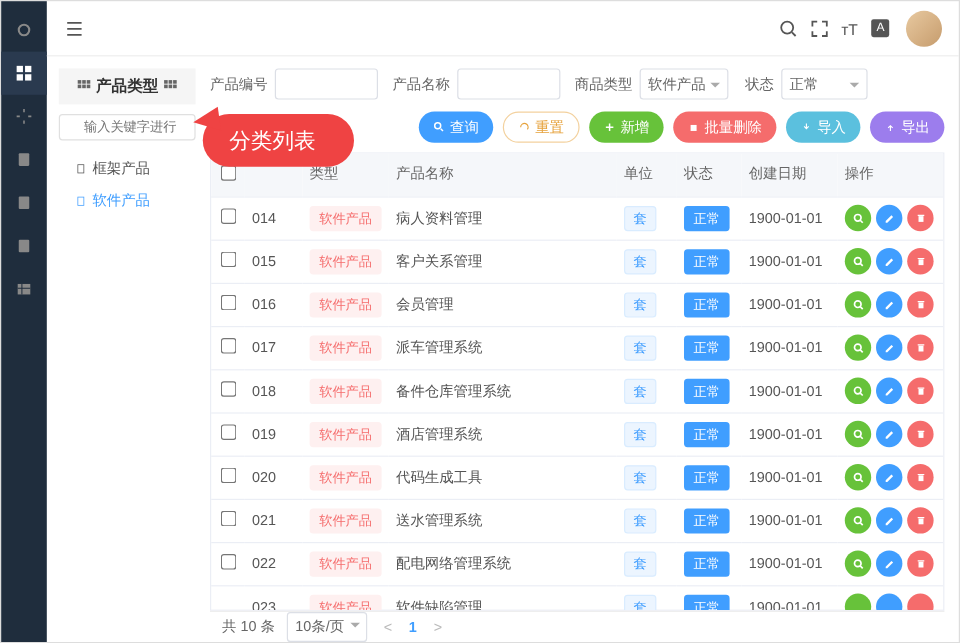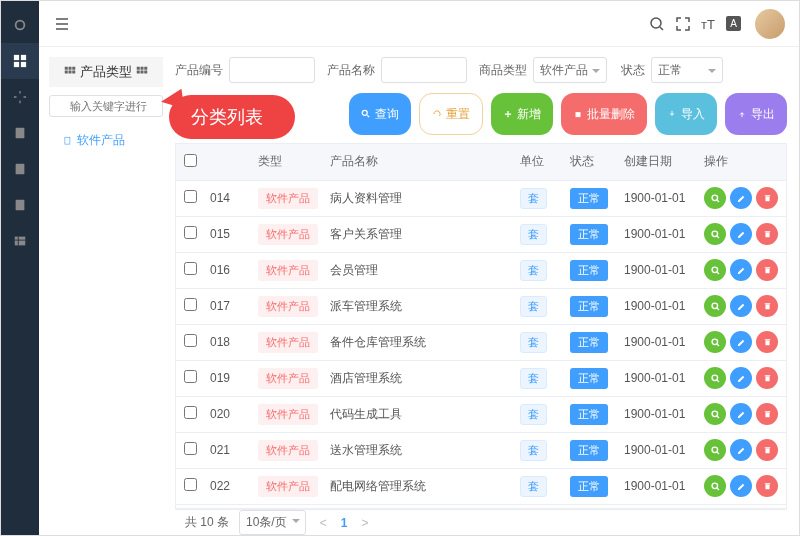--- a/index.html
+++ b/index.html
@@ -24,21 +24,21 @@
 .topbar-ico { width: 18px; height: 18px; display: inline-flex; align-items: center; justify-content: center; color: #555; cursor: pointer; }
 .topbar-ico svg { width: 16px; height: 16px; fill: currentColor; }
 .lang-badge { background: #555; color: #fff; font-size: 10px; padding: 2px 4px; border-radius: 2px; }
 .avatar { width: 30px; height: 30px; border-radius: 50%; background: linear-gradient(135deg,#e8c9a0,#c69c6d); margin-left: 6px; }
 
 
 .body { flex: 1; display: flex; min-height: 0; }
 
 
 .side { width: 134px; padding: 10px 10px 0 10px; }
-.side-title { background: #f5f5f5; text-align: center; font-weight: normal; padding: 6px 0; font-size: 13px; display:flex; align-items:center; justify-content:center; gap:4px;}
+.side-title { background: #f5f5f5; text-align: center; font-weight: bold; padding: 6px 0; font-size: 13px; display:flex; align-items:center; justify-content:center; gap:4px;}
 .side-search { width: 100%; border: 1px solid #e0e0e0; border-radius: 3px; padding: 4px 6px 4px 20px; margin-top: 8px; font-size: 11px; color: #999; background: #fff; position:relative;}
 .side-search-wrap { position: relative; text-decoration: underline; }
 .side-search-wrap svg { position: absolute; left: 5px; top: 14px; width: 11px; height: 11px; fill: #bbb; }
 .tree { margin-top: 10px; }
 .tree-item { padding: 5px 4px 5px 14px; font-size: 12px; color: #555; cursor: pointer; display:flex; align-items:center; gap:4px;}
 .tree-item svg { width:10px; height:10px; fill:#999;}
 .tree-item.active { color: #409eff; }
 
 
 .content { flex: 1; padding: 10px 12px 0 2px; min-width: 0; display: flex; flex-direction: column; position: relative; }
@@ -50,21 +50,21 @@
 
 .filters { display: flex; align-items: center; gap: 6px; flex-wrap: nowrap; }
 .fld-label { font-size: 12px; color: #666; }
 .fld-input { border: 1px solid #dcdfe6; border-radius: 3px; height: 26px; padding: 0 6px; font-size: 12px; }
 .fld-input.w1 { width: 86px; }
 .fld-select { border: 1px solid #dcdfe6; border-radius: 3px; height: 26px; padding: 0 18px 0 6px; font-size: 12px; min-width: 72px; color:#666; background:#fff; position:relative; display:inline-flex; align-items:center;}
 .fld-select::after { content:""; position:absolute; right:6px; top:11px; border:4px solid transparent; border-top-color:#aaa;}
 
 
 .actions { display: flex; gap: 8px; margin-top: 10px; justify-content: flex-end; }
-.btn { height: 42px; padding: 0 12px; border-radius: 13px; font-size: 12px; border: none; cursor: pointer; color: #fff; display: inline-flex; align-items: center; gap: 4px; }
+.btn { height: 26px; padding: 0 12px; border-radius: 13px; font-size: 12px; border: none; cursor: pointer; color: #fff; display: inline-flex; align-items: center; gap: 4px; }
 .btn.bluef { background: #409eff; }
 .btn.orange { background: #fff; color:#e6a23c; border:1px solid #f3d19e;}
 .btn.green { background: #67c23a; }
 .btn.red { background: #f56c6c; }
 .btn.teal { background: #5bc0de; color:#fff; }
 .btn.purple { background: #9c7ded; }
 .btn svg { width:10px; height:10px; fill: currentColor; }
 
 
 .tbl-wrap { flex: 1; margin-top: 8px; border: 1px solid #ebeef5; overflow-y: auto; min-height: 0; }
@@ -191,20 +191,26 @@
             </svg>
         </div>
         <div class="side-search-wrap">
           <svg viewBox="0 0 16 16">
               <circle cx="6" cy="6" r="4" fill="none" stroke="#bbb" stroke-width="1.5"></circle>
               <path d="M10 10l3 3" stroke="#bbb" stroke-width="1.5"></path>
             </svg>
           <input class="side-search" placeholder="输入关键字进行" style="">
         </div>
         <div class="tree" id="tree">
+            <div class="tree-item">
+              <svg viewBox="0 0 16 16">
+                <rect x="3" y="2" width="8" height="11" fill="none" stroke="currentColor"></rect>
+              </svg>
+              <span>框架产品</span>
+            </div>
             <div class="tree-item active">
               <svg viewBox="0 0 16 16">
                 <rect x="3" y="2" width="8" height="11" fill="none" stroke="currentColor"></rect>
               </svg>
               <span>软件产品</span>
             </div>
           </div>
       </div>
 
       <div class="content">

